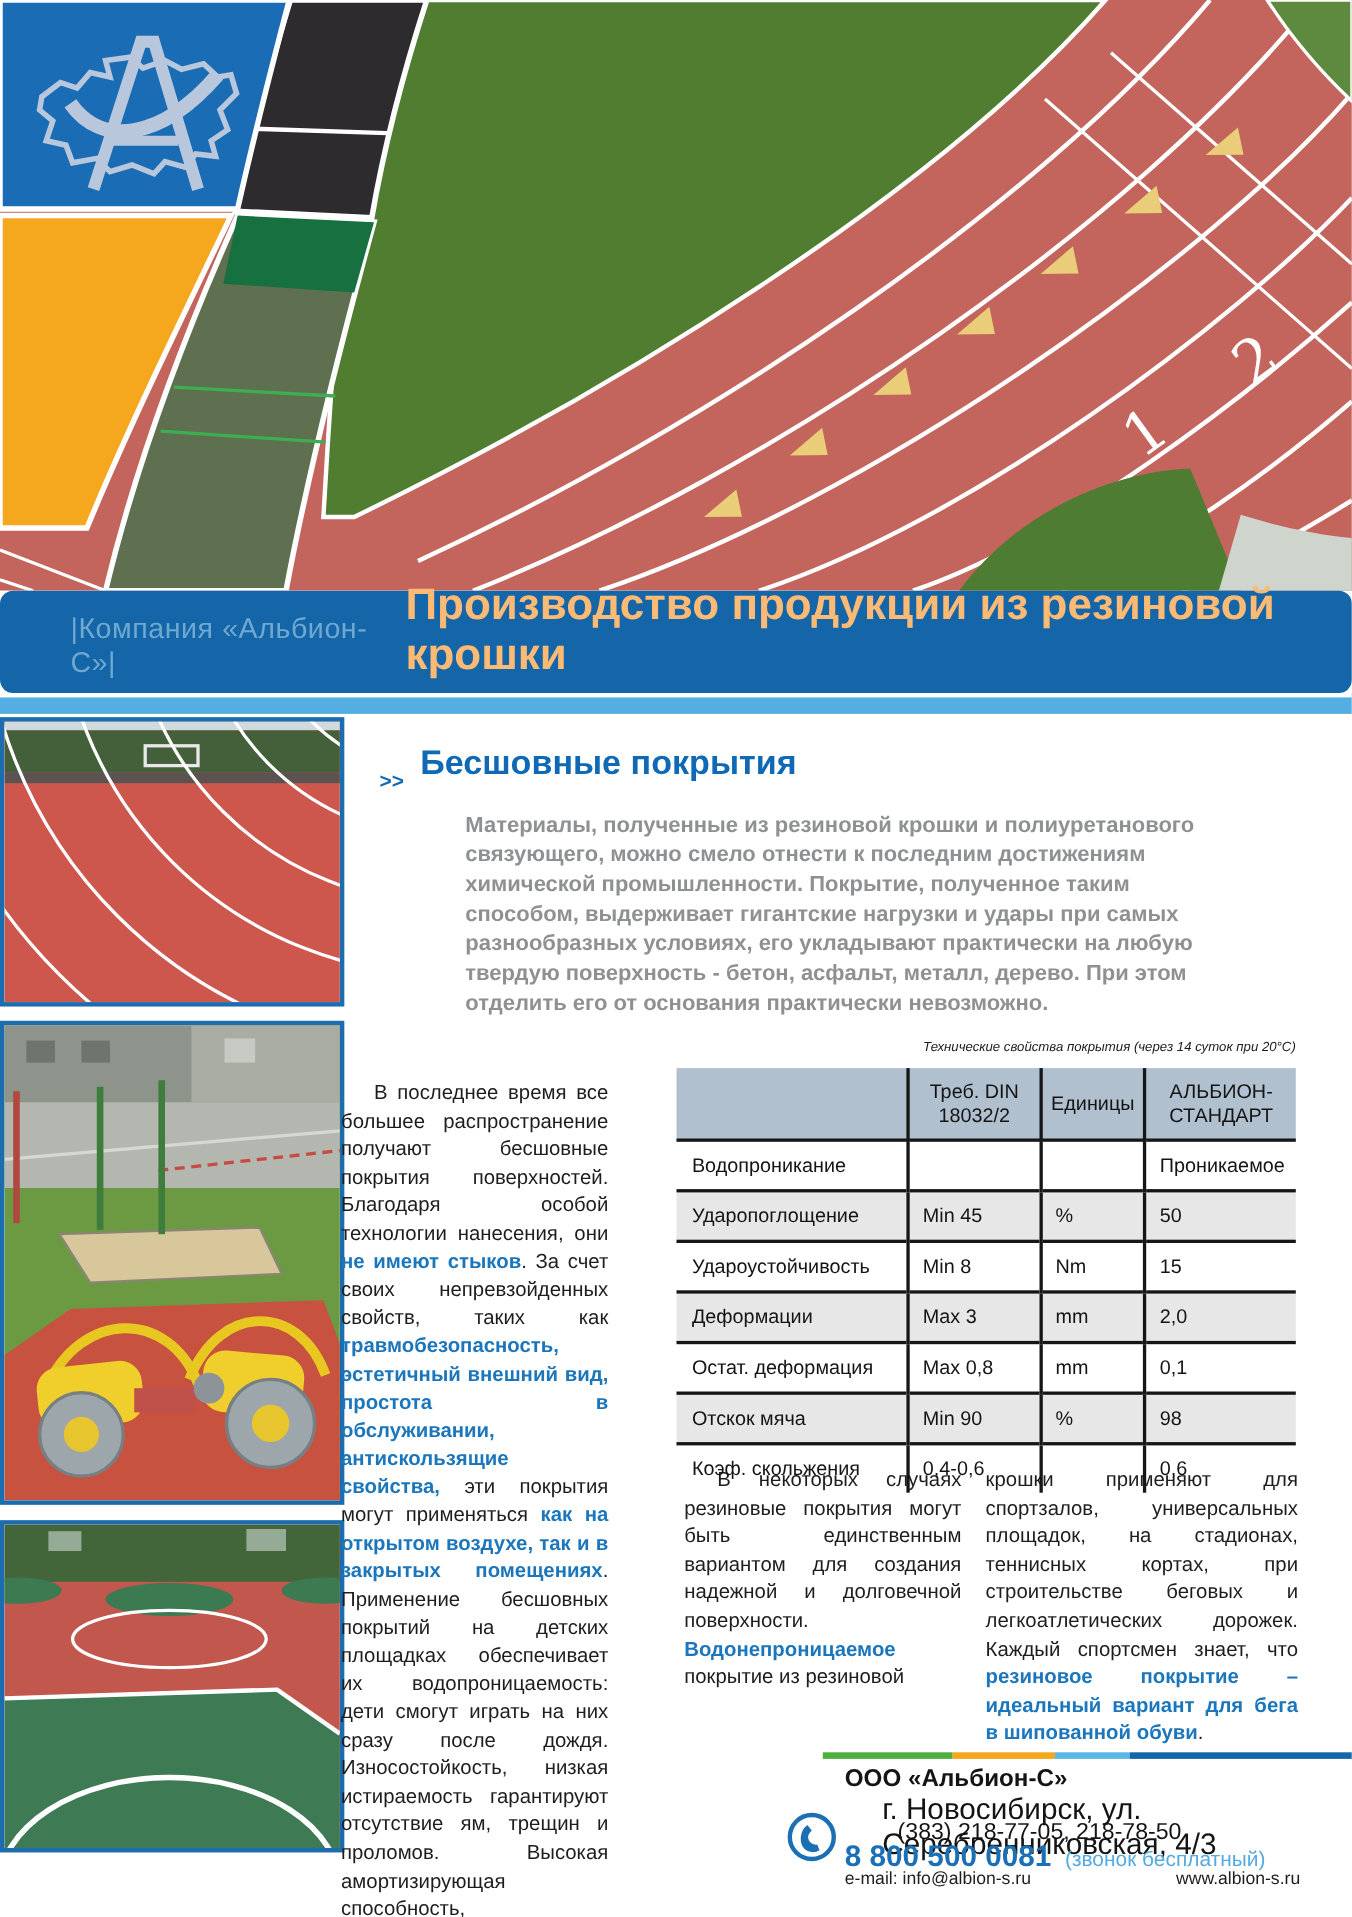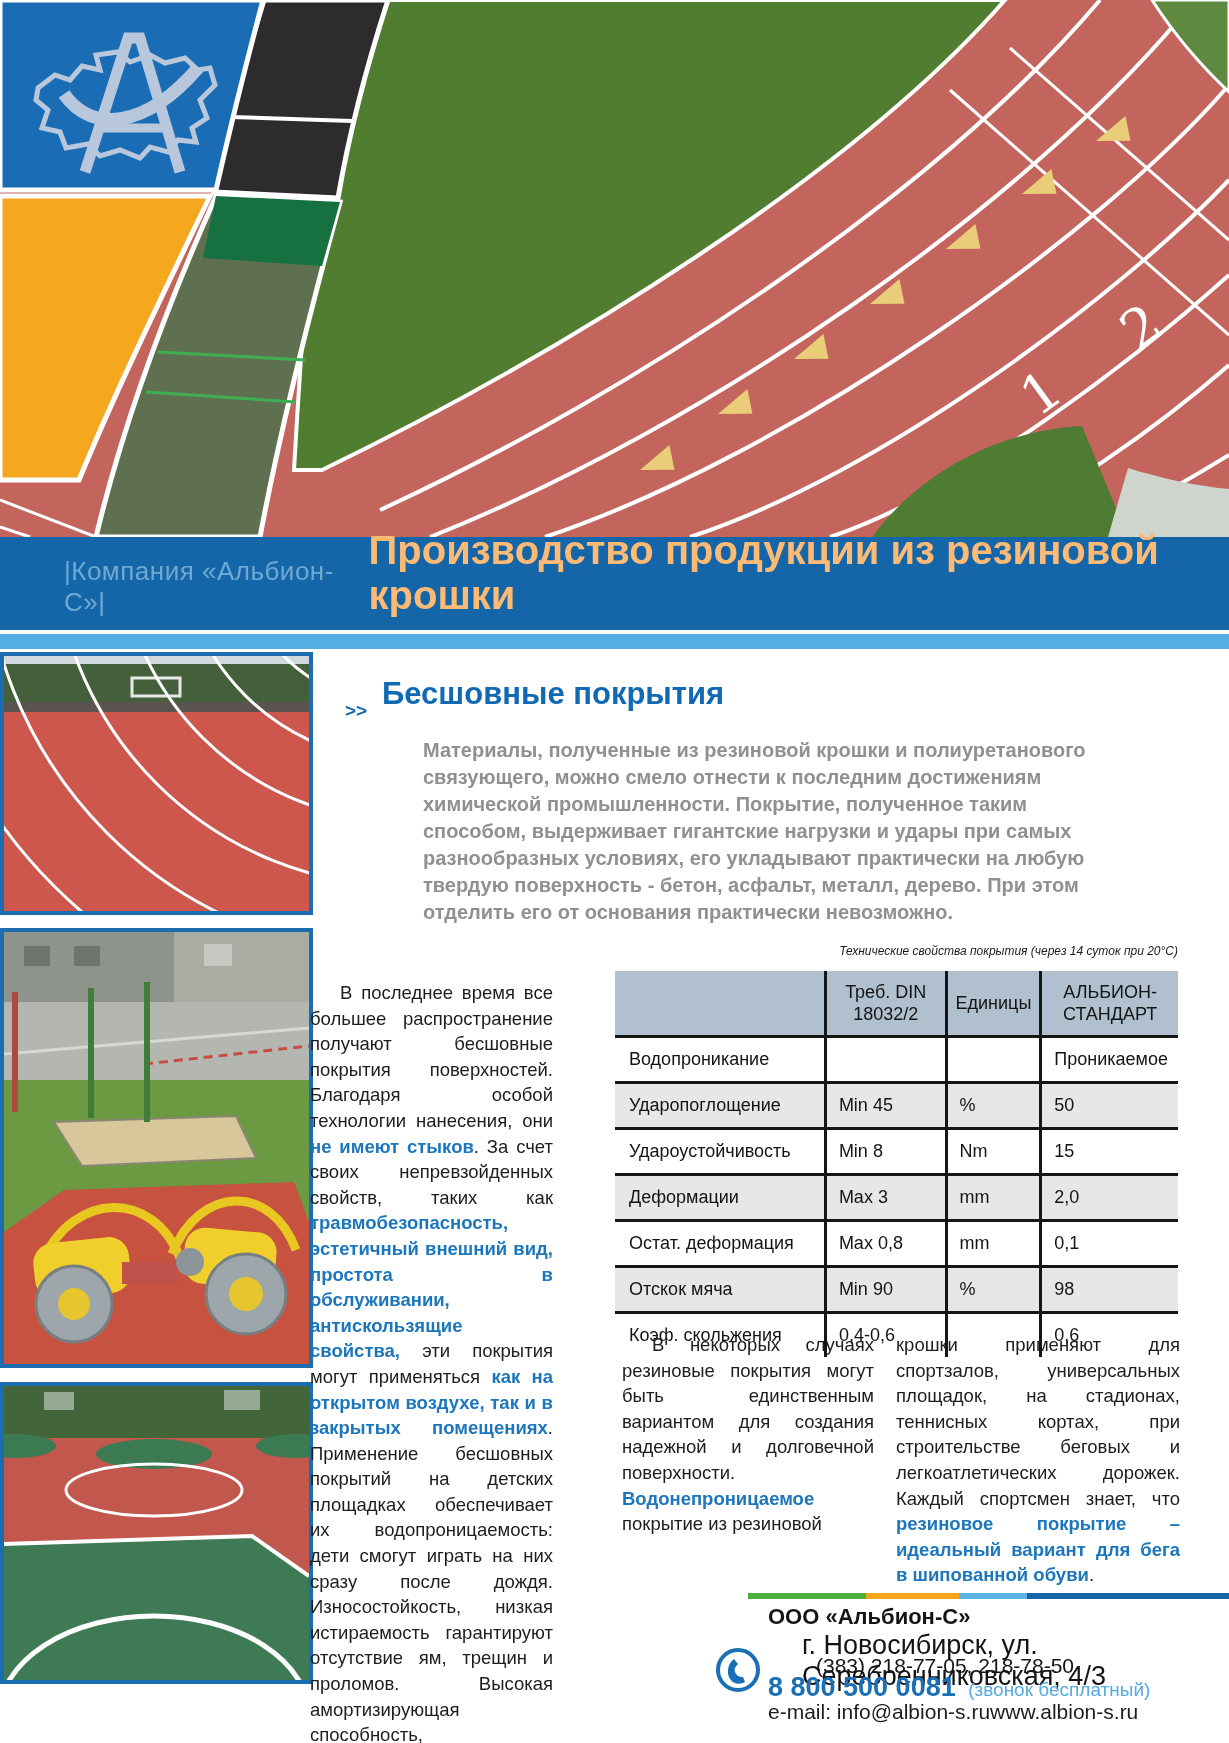--- a/index.html
+++ b/index.html
@@ -6,21 +6,21 @@
   #page{position:relative;width:1229px;height:1743px;background:#fff;overflow:hidden;
         font-family:"Liberation Sans",sans-serif;color:#1d1d1f;}
   .abs{position:absolute;}
 
   
   #hero{top:0;left:0;width:1229px;height:537px;}
   #hero svg{display:block;}
 
   
   #band{top:537px;left:0;width:1229px;height:93px;background:#1566a8;
-        display:flex;align-items:flex-end;padding:0 0 12px 64px;box-sizing:border-box;}
+        display:flex;align-items:flex-end;padding:0 0 12px 64px;box-sizing:border-box;border-radius:12px;}
   #band .company{color:#6fa9d2;font-size:26px;letter-spacing:.5px;}
   #band .title{color:#fdba74;font-size:40px;font-weight:bold;margin-left:22px;}
   #strip{top:630px;left:0;width:1229px;height:19px;background:#55aee1;border-top:4px solid #fff;box-sizing:border-box;}
 
   
   .photo{left:0;width:313px;border:4px solid #1c6cb0;box-sizing:border-box;background:#ddd;overflow:hidden;}
   #photo1{top:652px;height:263px;}
   #photo2{top:928px;height:440px;}
   #photo3{top:1382px;height:302px;}
   .photo svg{display:block;}
@@ -58,21 +58,21 @@
   #fbar .o{width:93px;background:#f5a61a;}
   #fbar .lb{width:68px;background:#59b6e7;}
   #fbar .db{width:202px;background:#1566a8;}
   .fline{left:768px;color:#141414;}
   #fcompany{top:1604px;font-size:22px;font-weight:bold;}
   #faddr{top:1630px;font-size:27px;margin-left:34px;}
   #fphones{top:1654px;font-size:21px;margin-left:48px;}
   #fbig{top:1672px;left:768px;}
   #fbig .num{color:#1a6fb5;font-size:27px;font-weight:bold;}
   #fbig .note{color:#55aadf;font-size:19px;margin-left:8px;}
-  #femail{top:1700px;left:768px;width:414px;display:flex;font-size:21px;}
+  #femail{top:1700px;left:768px;width:414px;display:flex;justify-content:space-between;font-size:16px;}
   #phoneicon{top:1646px;left:714px;width:48px;height:48px;}
 </style>
 </head>
 <body>
 
 <div id="page">
 
   <div id="hero" class="abs">
     <svg viewBox="0 0 1229 537" width="1229" height="537" preserveAspectRatio="none">
       <rect width="1229" height="537" fill="#c3655c"></rect>

